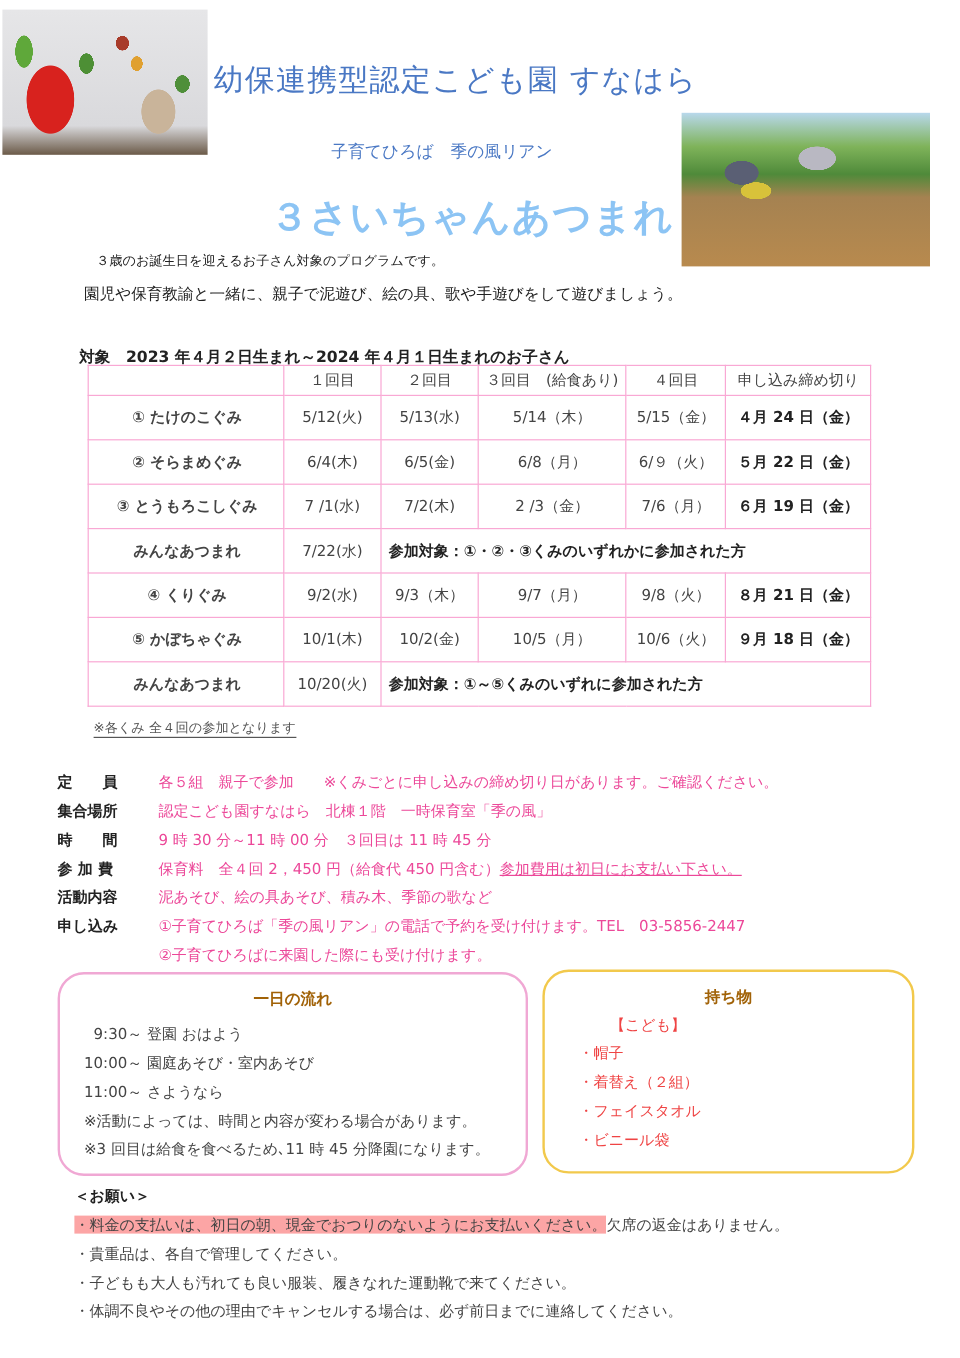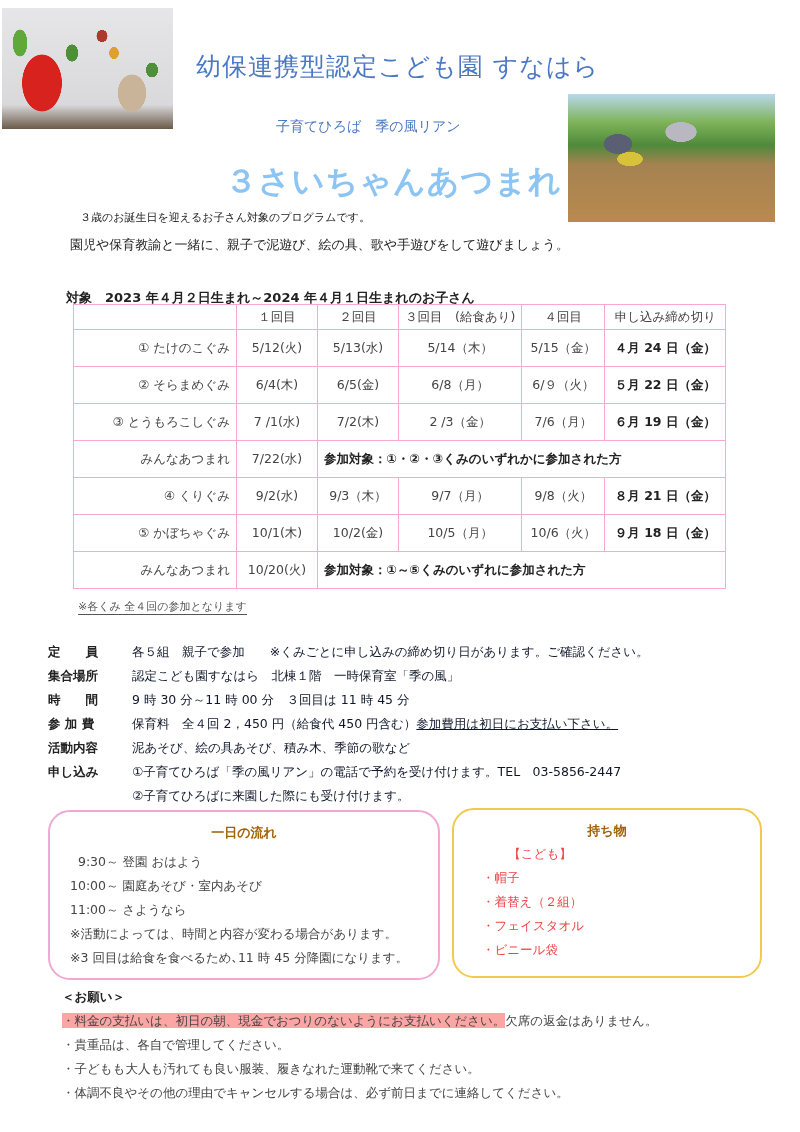--- a/index.html
+++ b/index.html
@@ -16,37 +16,37 @@
       radial-gradient(ellipse 10px 12px at 150px 62px, #4f8f3a 60%, transparent 62%),
       radial-gradient(ellipse 9px 10px at 100px 28px, #a83b2a 60%, transparent 62%),
       radial-gradient(ellipse 8px 10px at 112px 45px, #e0a030 60%, transparent 62%),
       linear-gradient(180deg, #e6e6e8 0%, #d9d9dc 80%, #6b5a48 100%); }
   .photo2 { left:568px; top:94px; width:207px; height:128px;
     background:
       radial-gradient(ellipse 20px 14px at 50px 50px, #5a5f74 70%, transparent 72%),
       radial-gradient(ellipse 22px 14px at 113px 38px, #b9b8c2 70%, transparent 72%),
       radial-gradient(ellipse 18px 10px at 62px 65px, #d8c23a 70%, transparent 72%),
       linear-gradient(180deg, #b8d8ec 0%, #7fb35a 22%, #4f8a3a 40%, #a58251 55%, #b88a4e 100%); }
-  .title { left:178px; top:50px; font-size:25px; color:#4a78c4; letter-spacing:1px; white-space:nowrap;margin-left:18px; }
+  .title { left:178px; top:50px; font-size:25px; color:#4a78c4; letter-spacing:1px; white-space:nowrap; }
   .subtitle { left:276px; top:118px; font-size:14px; color:#4a78c4; white-space:nowrap; }
   .bigtitle { left:225px; top:160px; font-size:32px; font-weight:bold; color:#8cc4f4; letter-spacing:1px; white-space:nowrap; }
   .intro { left:80px; top:210px; font-size:11px; white-space:nowrap; }
   .intro2 { left:70px; top:236px; font-size:13px; white-space:nowrap; }
   .target { left:66px; top:277px; font-size:13px; font-weight:bold; white-space:nowrap;margin-top:12px; }
   table.sched { position:absolute; left:73px; top:304px; border-collapse:collapse; font-size:12.5px; color:#444; }
   table.sched td { border:1px solid #f9a8d4; padding:0 6px; height:36px; text-align:center; white-space:nowrap; }
   table.sched tr.hdr td { height:24px; }
-  table.sched td.name { text-align:right; padding-left:8px; }
+  table.sched td.name { text-align:center; padding-left:8px;font-weight:bold; }
   table.sched td.deadline { font-weight:bold; color:#222; }
   table.sched td.span { text-align:left; font-weight:bold; color:#222; }
   .note { left:78px; top:599px; font-size:11px; color:#555; border-bottom:1px solid #555; white-space:nowrap; }
   .info { left:48px; top:640px; font-size:12.5px; }
   .info .row { display:flex; height:24px; align-items:center; white-space:nowrap; }
   .info .lbl { width:84px; font-weight:bold; color:#222; }
-  .info .val { color:#0f172a; }
+  .info .val { color:#ec4899; }
   .info .u { text-decoration:underline; }
   .box { position:absolute; border-radius:22px; background:#fff; }
   .pinkbox { left:48px; top:810px; width:388px; height:166px; border:2px solid #f0a8d4; }
   .yellowbox { left:452px; top:808px; width:306px; height:166px; border:2px solid #f2c94c; }
   .box .bt { text-align:center; font-weight:bold; font-size:13px; margin-top:12px; color:#a16207; }
   .flow { position:absolute; left:20px; top:38px; font-size:12.5px; color:#444; line-height:24px; white-space:nowrap; }
   .col { position:absolute; font-size:12.5px; color:#ef4444; line-height:24px; white-space:nowrap; font-family:"DejaVu Serif", serif; }
   .col .h { text-align:center; }
   .req { left:62px; top:985px; font-size:12.5px; color:#444; }
   .req .row { height:24px; line-height:24px; white-space:nowrap; }

